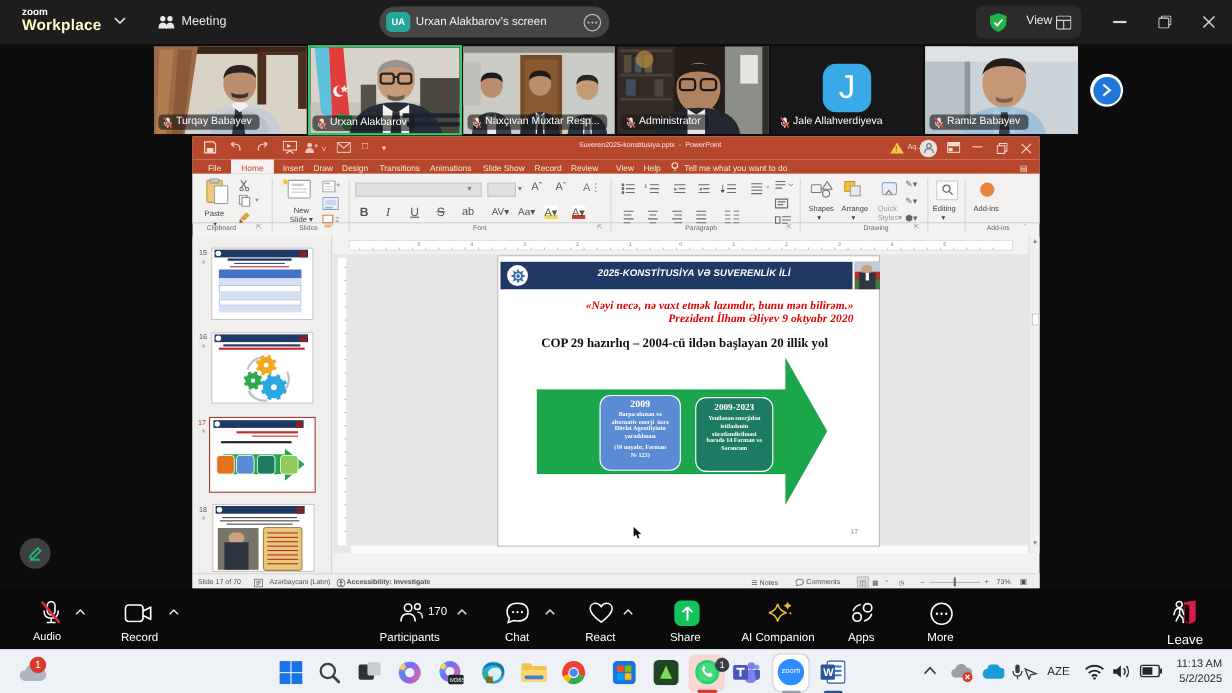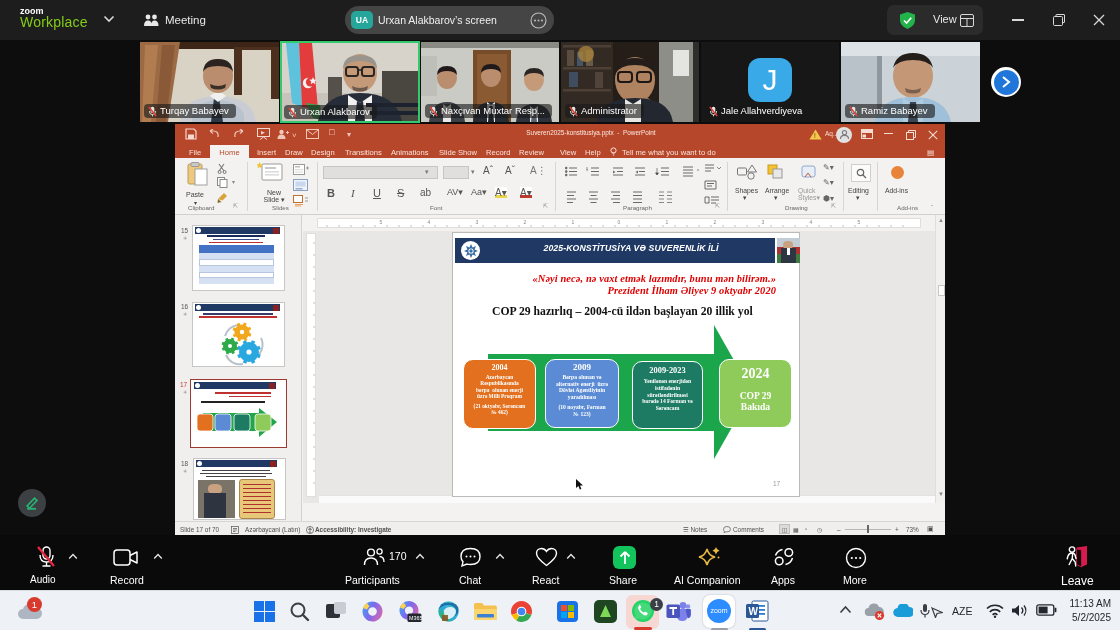--- a/index.html
+++ b/index.html
@@ -11,21 +11,21 @@
          font-size:9.5px; line-height:12px; border-radius:4px; padding:1px 7px 1px 4px;
          display:flex; align-items:center; gap:3px; white-space:nowrap; }
   .micr { width:9px; height:11px; flex:0 0 auto; }
 </style>
 </head>
 <body>
 <div id="root">
 
   <div class="abs" style="left:0;top:0;width:1120px;height:40px;background:#1d1d1d;">
     <div class="abs" style="left:20px;top:6px;color:#fff;font-size:9px;font-weight:bold;">zoom</div>
-    <div class="abs" style="left:20px;top:14px;color:#84cc16;font-size:14px;font-weight:normal;letter-spacing:.2px;">Workplace</div>
+    <div class="abs" style="left:20px;top:14px;color:#fef9c3;font-size:14px;font-weight:bold;letter-spacing:.2px;">Workplace</div>
     <svg class="abs" style="left:103px;top:15px;" width="12" height="8" viewBox="0 0 12 8">
         <path d="M1.5 1.5 L6 6 L10.5 1.5" stroke="#d8d8d8" stroke-width="1.6" fill="none"></path>
       </svg>
     <svg class="abs" style="left:143px;top:13px;" width="17" height="15" viewBox="0 0 17 15">
         <circle cx="5" cy="4" r="2.4" fill="#e8e8e8"></circle>
         <circle cx="11.5" cy="4" r="2.4" fill="#e8e8e8"></circle>
         <path d="M1 13 q0 -5.5 4 -5.5 q4 0 4 5.5 Z" fill="#e8e8e8"></path>
         <path d="M8 13 q0 -5.5 3.5 -5.5 q4 0 4 5.5 Z" fill="#e8e8e8"></path>
       </svg>
     <div class="abs" style="left:165px;top:14px;color:#e8e8e8;font-size:11.5px;">Meeting</div>
@@ -297,21 +297,21 @@
       <div class="abs" style="left:385px;top:3px;">View</div>
       <div class="abs" style="left:410px;top:3px;">Help</div>
       <svg class="abs" style="left:434px;top:2px;" width="9" height="10" viewBox="0 0 9 10">
           <circle cx="4.5" cy="3.5" r="2.6" fill="none" stroke="#f8e3da"></circle>
           <path d="M3.4 6 h2.2 M3.8 8 h1.4" stroke="#f8e3da"></path>
         </svg>
       <div class="abs" style="left:447px;top:3px;">Tell me what you want to do</div>
       <div class="abs" style="left:752px;top:3px;">▤</div>
     </div>
 
-    <div class="abs" style="left:0;top:34px;width:770px;height:57px;background:#f3f2f1;border-bottom:1px solid #d2d0ce;color:#444;">
+    <div class="abs" style="left:0;top:34px;width:770px;height:45px;background:#f3f2f1;border-bottom:1px solid #d2d0ce;color:#444;">
 
       <div class="abs" style="left:72px;top:4px;width:1px;height:49px;background:#d8d6d4;"></div>
       <div class="abs" style="left:142px;top:4px;width:1px;height:49px;background:#d8d6d4;"></div>
       <div class="abs" style="left:380px;top:4px;width:1px;height:49px;background:#d8d6d4;"></div>
       <div class="abs" style="left:552px;top:4px;width:1px;height:49px;background:#d8d6d4;"></div>
       <div class="abs" style="left:668px;top:4px;width:1px;height:49px;background:#d8d6d4;"></div>
       <div class="abs" style="left:702px;top:4px;width:1px;height:49px;background:#d8d6d4;"></div>
 
       <svg class="abs" style="left:12px;top:4px;" width="22" height="26" viewBox="0 0 22 26">
           <rect x="1" y="2" width="14" height="20" rx="1.5" fill="#edc87e" stroke="#b99b55"></rect>
@@ -674,37 +674,28 @@
 
         <div class="abs" style="left:0;top:40px;width:323px;text-align:right;color:#e00000;font-size:10.4px;font-weight:bold;font-style:italic;line-height:12px;letter-spacing:0.1px;">«Nəyi necə, nə vaxt etmək lazımdır, bunu mən bilirəm.»<br>Prezident İlham Əliyev 9 oktyabr 2020</div>
 
         <div class="abs" style="left:39px;top:72px;color:#111;font-size:11.7px;font-weight:bold;">COP 29 hazırlıq – 2004-cü ildən başlayan 20 illik yol</div>
 
         <svg class="abs" style="left:33px;top:90px;" width="270" height="140" viewBox="0 0 270 140">
           <rect x="2" y="31" width="228" height="77" fill="#1ba64c"></rect>
           <polygon points="228,2 266,69 228,136" fill="#1ba64c"></polygon>
         </svg>
 
-        <div class="abs" style="left:10px;top:126px;width:73px;height:70px;background:#e3701e;border:1.6px solid #fff;border-radius:10px;color:#fff;text-align:center;">
-          <div style="font-size:8px;font-weight:bold;margin-top:3px;">2004</div>
-          <div style="font-size:5.4px;font-weight:bold;line-height:6.4px;margin-top:2px;">Azərbaycan<br>Respublikasında<br>bərpa&nbsp; olunan enerji<br>üzrə Milli Proqram</div>
-          <div style="font-size:5.4px;font-weight:bold;line-height:6.4px;margin-top:3px;">(21 oktyabr, Sərəncam<br>№ 462)</div>
-        </div>
         <div class="abs" style="left:92px;top:126px;width:74px;height:69px;background:#5b8bd5;border:1.6px solid #fff;border-radius:10px;color:#fff;text-align:center;">
           <div style="font-size:9px;font-weight:bold;margin-top:2px;">2009</div>
           <div style="font-size:5.6px;font-weight:bold;line-height:6.6px;margin-top:2px;">Bərpa olunan və<br>alternativ enerji&nbsp; üzrə<br>Dövlət Agentliyinin<br>yaradılması</div>
           <div style="font-size:5.6px;font-weight:bold;line-height:6.6px;margin-top:4px;">(10 noyabr, Fərman<br>№ 123)</div>
         </div>
         <div class="abs" style="left:179px;top:128px;width:71px;height:68px;background:#1e7b63;border:1.6px solid #fff;border-radius:10px;color:#fff;text-align:center;">
           <div style="font-size:8.4px;font-weight:bold;margin-top:4px;">2009-2023</div>
           <div style="font-size:5.6px;font-weight:bold;line-height:6.8px;margin-top:3px;">Yenilənən enerjidən<br>istifadənin<br>sürətləndirilməsi<br>barədə 14 Fərman və<br>Sərəncam</div>
-        </div>
-        <div class="abs" style="left:266px;top:126px;width:73px;height:69px;background:#8fcb5a;border:1.6px solid #fff;border-radius:10px;color:#fff;text-align:center;">
-          <div style="font-size:14px;font-weight:bold;margin-top:6px;">2024</div>
-          <div style="font-size:9.6px;font-weight:bold;line-height:11px;margin-top:8px;">COP 29<br>Bakıda</div>
         </div>
         <div class="abs" style="left:320px;top:247px;color:#999;font-size:6.5px;font-family:'Liberation Sans',sans-serif;">17</div>
         <svg class="abs" style="left:122px;top:246px;" width="8" height="12" viewBox="0 0 8 12">
             <path d="M1 0 L1 9 L3.4 7 L4.8 10.6 L6.4 10 L5 6.6 L8 6.4 Z" fill="#111"></path>
           </svg>
       </div>
     </div>
 
     <div class="abs" style="left:760px;top:91px;width:10px;height:288px;background:#f1f0ef;border-left:1px solid #e0dedc;">
       <div class="abs" style="left:1px;top:2px;width:8px;height:8px;color:#888;font-size:6px;text-align:center;">▲</div>

